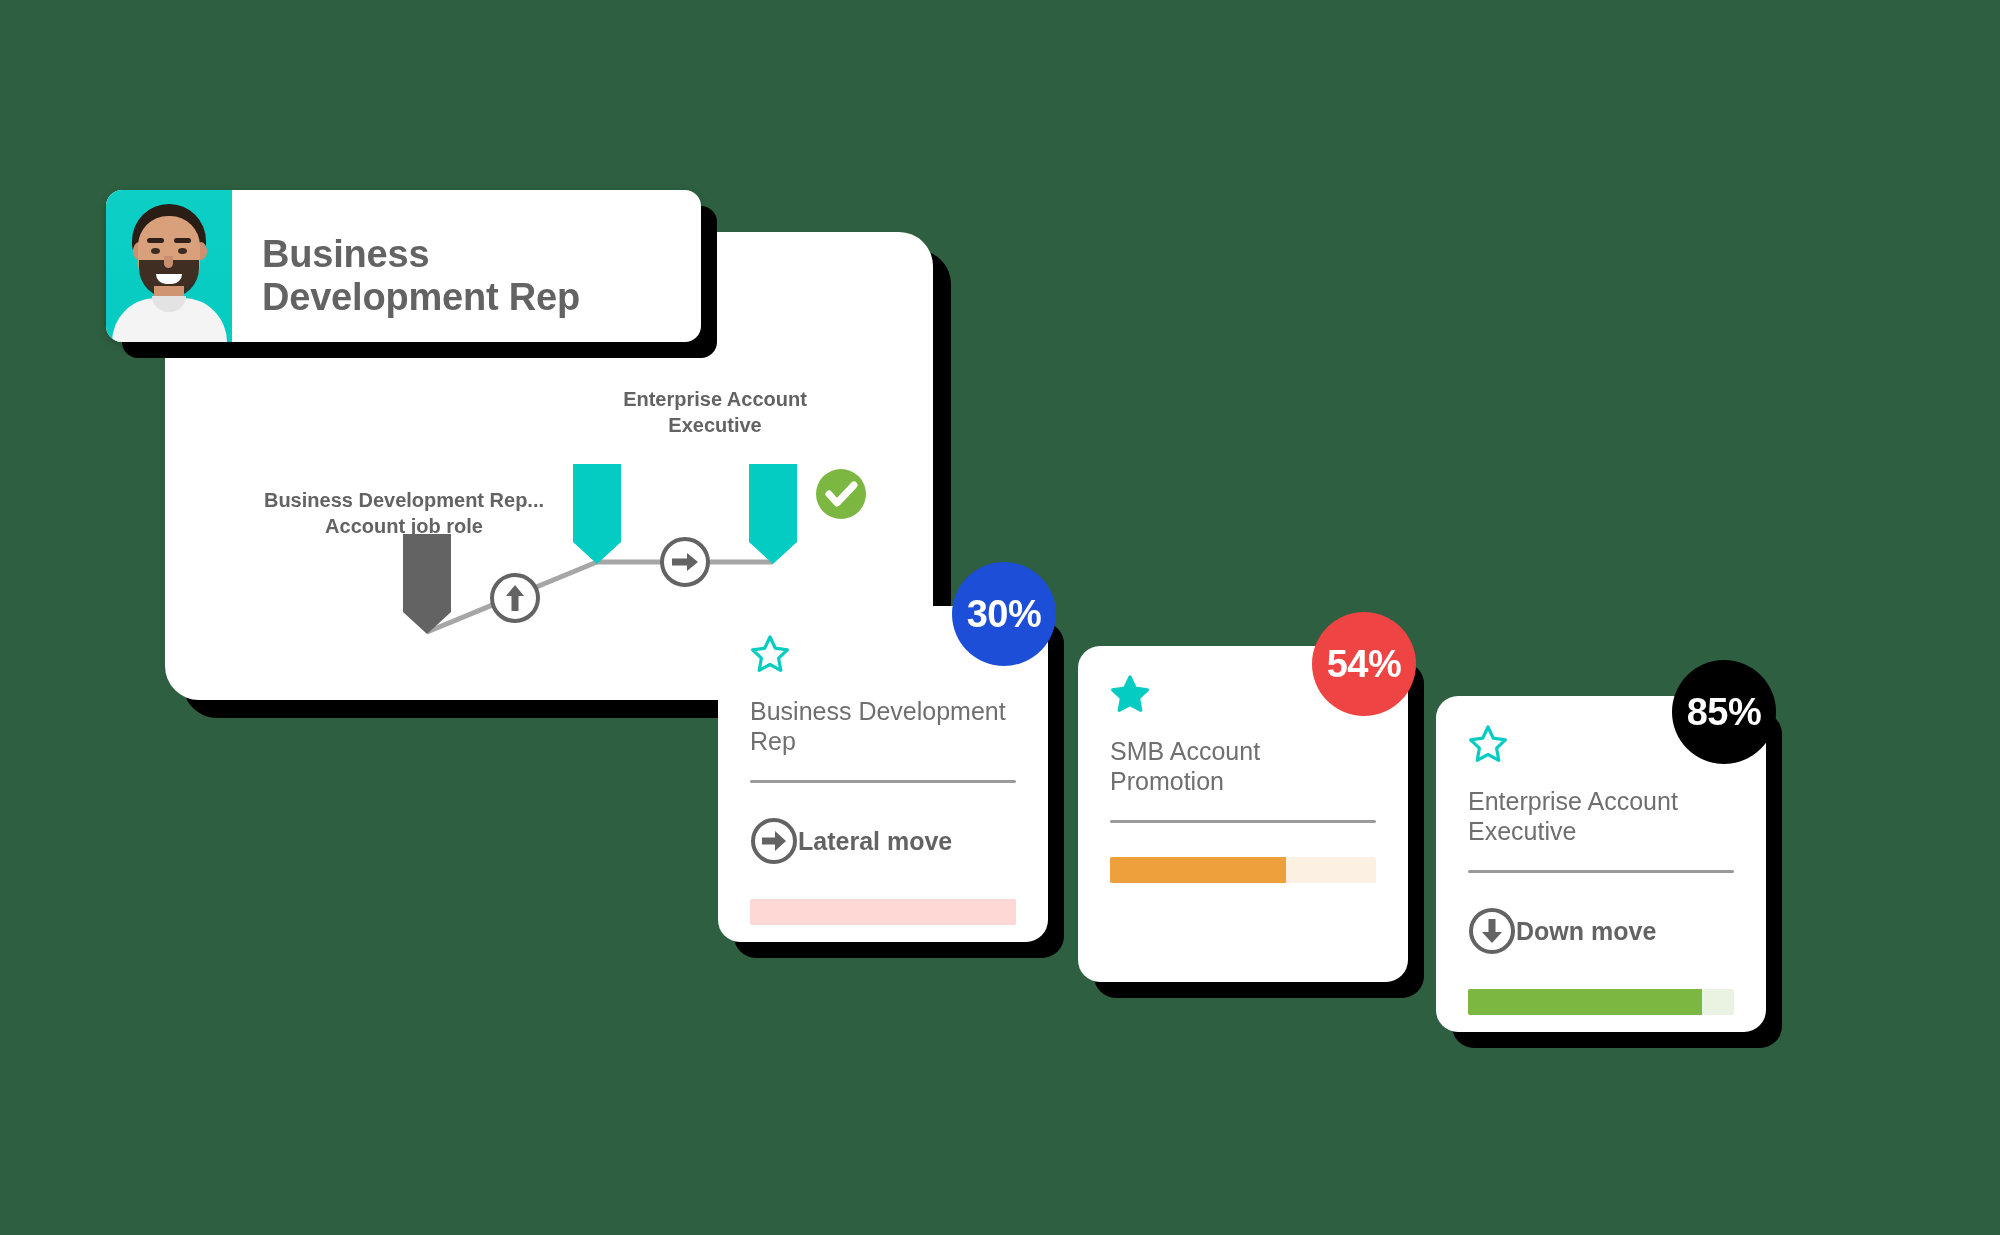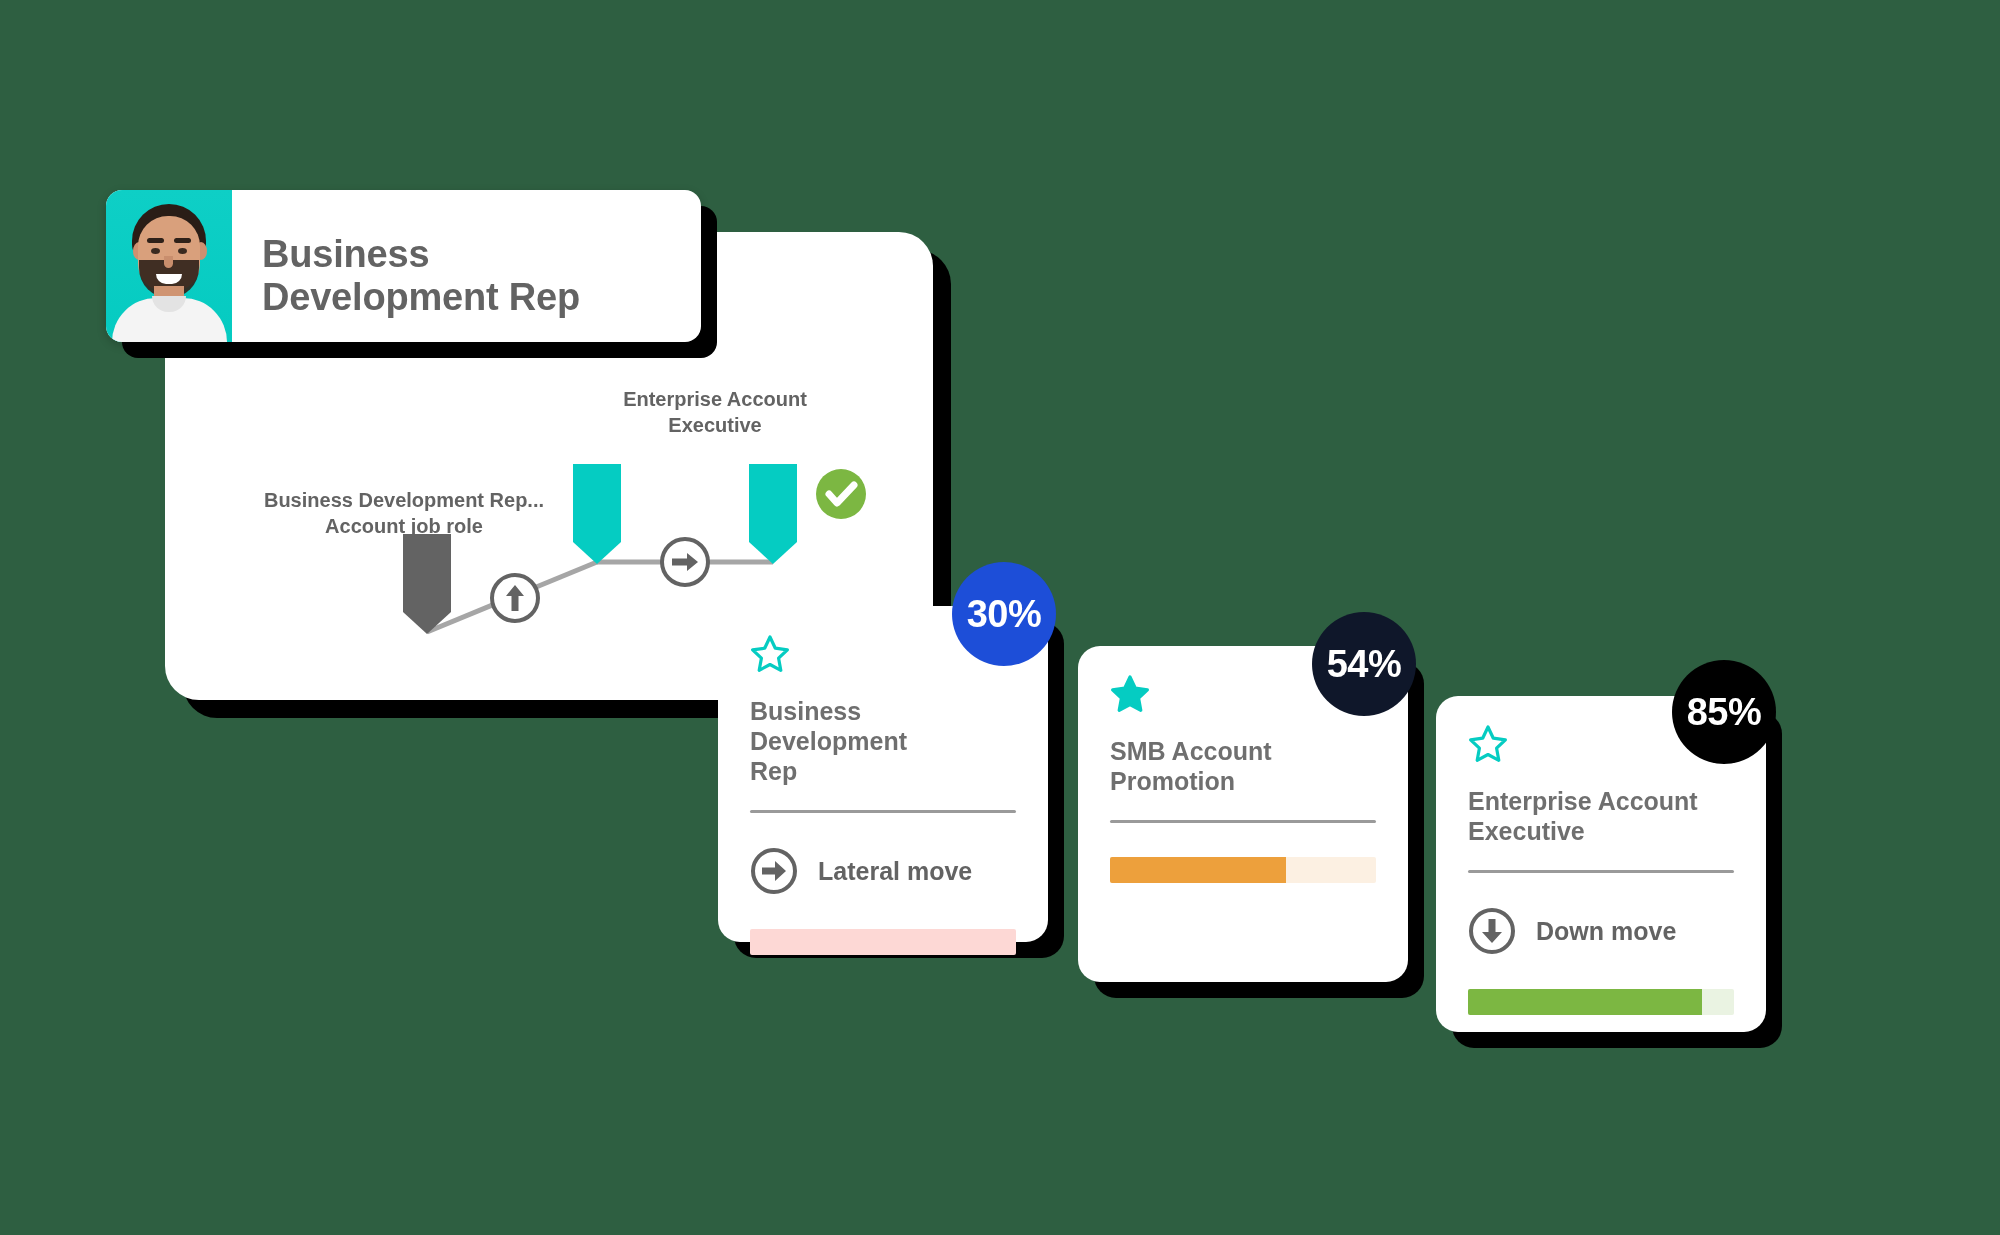--- a/index.html
+++ b/index.html
@@ -96,31 +96,31 @@
     position: absolute;
     background: #ffffff;
     border-radius: 22px;
     box-shadow: 16px 16px 0 0 #000;
     padding: 28px 32px 30px 32px;
   }
   .fcard-star { height: 40px; margin-bottom: 22px; }
   .fcard-title {
     color: #6f6f6f;
     font-size: 25px;
-    font-weight: 700;
+    font-weight: 400;
     line-height: 1.2;
     white-space: pre-line;
     min-height: 60px;
   }
   .fcard-divider {
     height: 3px; background: #9a9a9a;
     margin: 24px 0 0 0; border-radius: 2px;
   }
   .fcard-move {
-    display: flex; align-items: center; gap: 20px;
+    display: flex; align-items: center; 
     margin-top: 34px;
   }
   .fcard-move-label {
     color: #636363; font-size: 25px; font-weight: 700;
   }
   .fcard-bar {
     position: relative;
     height: 26px;
     margin-top: 34px;
     border-radius: 2px;
@@ -252,21 +252,21 @@
         <path d="M20 3 L25.3 14.2 L37.4 15.8 L28.6 24.2 L30.8 36.3 L20 30.5 L9.2 36.3 L11.4 24.2 L2.6 15.8 L14.7 14.2 Z" fill="#05ccc2" stroke="#05ccc2" stroke-width="3.2" stroke-linejoin="round"></path>
       </svg>
     </div>
     <div class="fcard-title">SMB Account
 Promotion</div>
     <div class="fcard-divider"></div>
     <div class="fcard-bar" id="bar-2" style="background: rgb(252, 240, 226);">
       <div class="fcard-bar-fill" id="bar-fill-2" style="width: 66%; background: rgb(237, 160, 60);"></div>
     </div>
   </div>
-  <div class="pct-badge" id="badge-2" style="background: #0f172a;">54%</div>
+  <div class="pct-badge" id="badge-2" style="background: #ef4444;">54%</div>
 
   <div class="fcard" id="card-3">
     <div class="fcard-star">
       <svg width="40" height="40" viewBox="0 0 40 40">
         <path d="M20 3 L25.3 14.2 L37.4 15.8 L28.6 24.2 L30.8 36.3 L20 30.5 L9.2 36.3 L11.4 24.2 L2.6 15.8 L14.7 14.2 Z" fill="none" stroke="#05ccc2" stroke-width="3.2" stroke-linejoin="round"></path>
       </svg>
     </div>
     <div class="fcard-title">Enterprise Account
 Executive</div>
     <div class="fcard-divider"></div>

